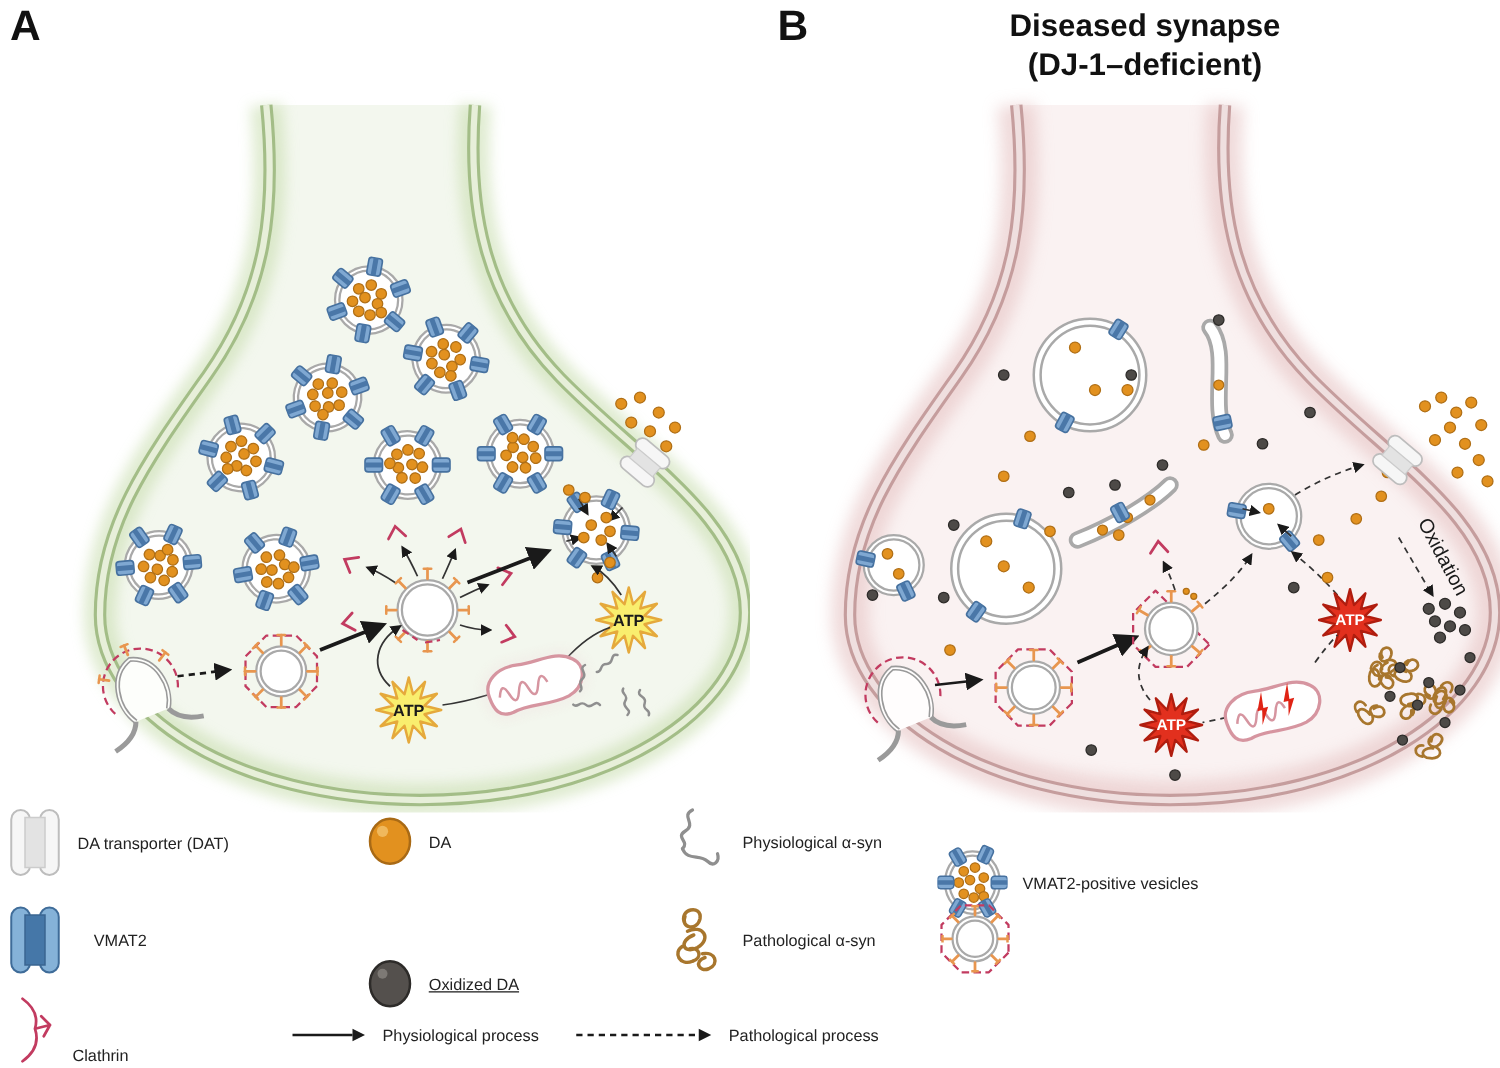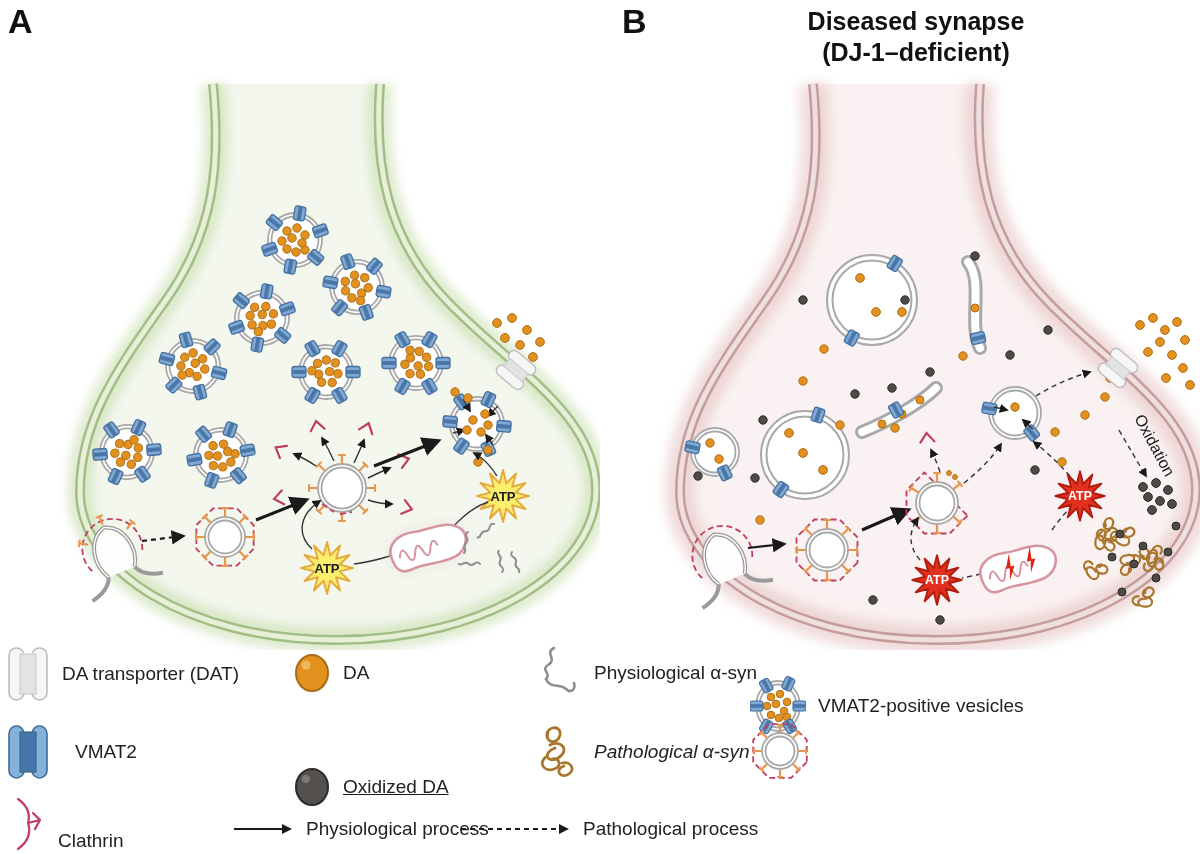--- a/index.html
+++ b/index.html
@@ -20,21 +20,21 @@
   .asyn{fill:none;stroke:#8f8f8f;stroke-width:2;stroke-linecap:round;}
   .tangle{fill:none;stroke:#a8762d;stroke-width:2.2;stroke-linecap:round;}
   .pinkcage{fill:none;stroke:#c23b60;stroke-width:1.8;stroke-dasharray:6 3.5;stroke-linejoin:round;}
   .pinksolid{fill:none;stroke:#c23b60;stroke-width:2.2;stroke-linecap:round;}
   .mito-body{fill:#ffffff;stroke:#d695a0;stroke-width:2.6;}
   .cristae{fill:none;stroke:#d695a0;stroke-width:2;}
   .atp-text{font-family:"Liberation Sans",sans-serif;font-size:13px;font-weight:bold;text-anchor:middle;}
   .oxid-text{font-family:"Liberation Sans",sans-serif;font-size:16px;fill:#1a1a1a;}
   
   .legend-item{position:absolute;display:flex;align-items:center;gap:12px;}
-  .legend-item span{font-size:19px;color:#222;white-space:nowrap;}
+  .legend-item span{font-size:13px;color:#222;white-space:nowrap;}
 </style>
 </head>
 <body>
 
 <div id="figure">
 
   <div class="panel-label" style="left:8px;">A</div>
 
   <svg class="art" style="left:0;top:0;" width="600" height="650" viewBox="0 0 600 650">
     <defs>
@@ -501,21 +501,21 @@
     </div>
 
     <div class="legend-item" style="left:540px;top:645px;">
       <svg width="42" height="56" viewBox="0 0 42 56">
         <path class="asyn" style="stroke-width:2.6" d="M14,3 C4,8 18,14 8,20 C0,25 12,28 6,34"></path>
         <path class="asyn" style="stroke-width:2.6" d="M6,34 C10,44 20,38 26,44 C31,49 36,44 34,38"></path>
       </svg>
       <span>Physiological α-syn</span>
     </div>
 
-    <div class="legend-item" style="left:540px;top:723px;font-style:italic;">
+    <div class="legend-item" style="left:540px;top:723px;">
       <svg width="42" height="58" viewBox="0 0 42 58">
         <path class="tangle" style="stroke-width:2.8" d="M8,16 c-6,-12 14,-16 12,-4 c-2,10 -16,8 -12,-2 M10,22 c12,-6 20,6 8,13 c-11,6 -16,-5 -3,-10 M6,34 c-8,5 -2,16 8,12 c9,-3 5,-12 -2,-10 M22,40 c10,-2 14,8 5,12 c-8,3 -12,-6 -3,-9"></path>
       </svg>
       <span>Pathological α-syn</span>
     </div>
 
     <div class="legend-item" style="left:750px;top:675px;">
       <svg width="56" height="62" viewBox="0 0 56 62">
         <g transform="translate(28,31)">
           <ellipse class="ring-outer" rx="22" ry="25"></ellipse>

